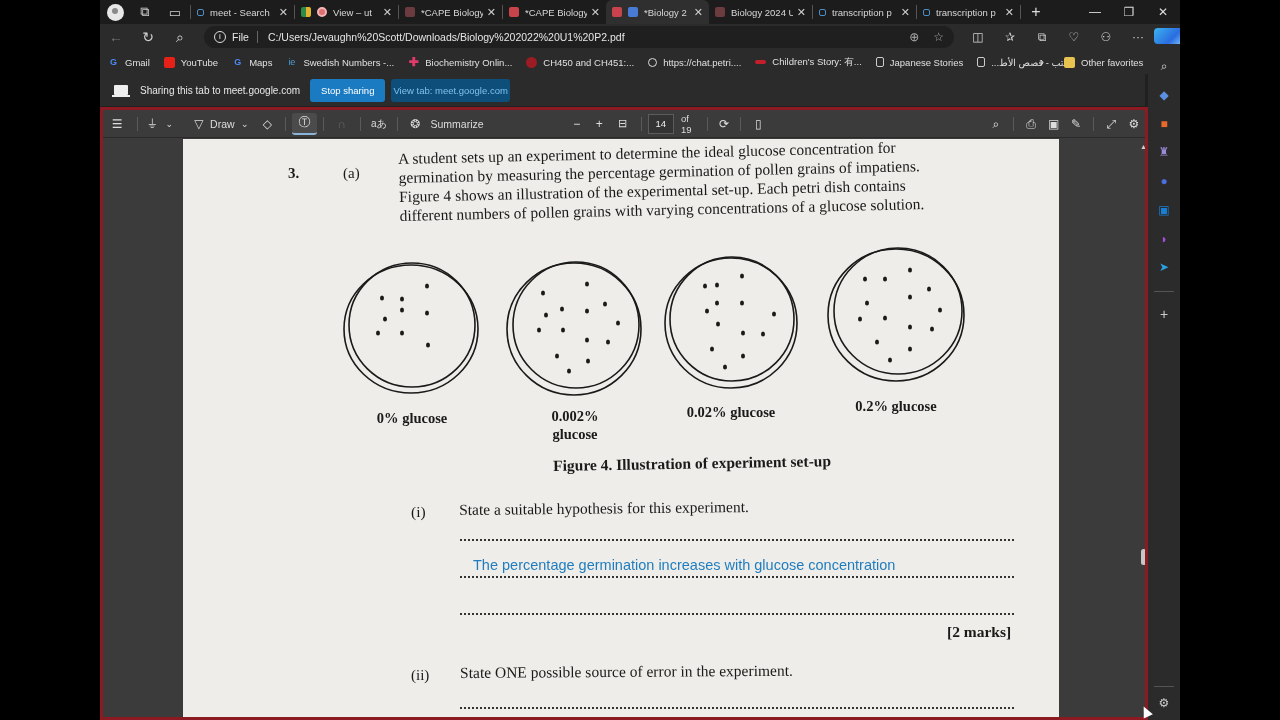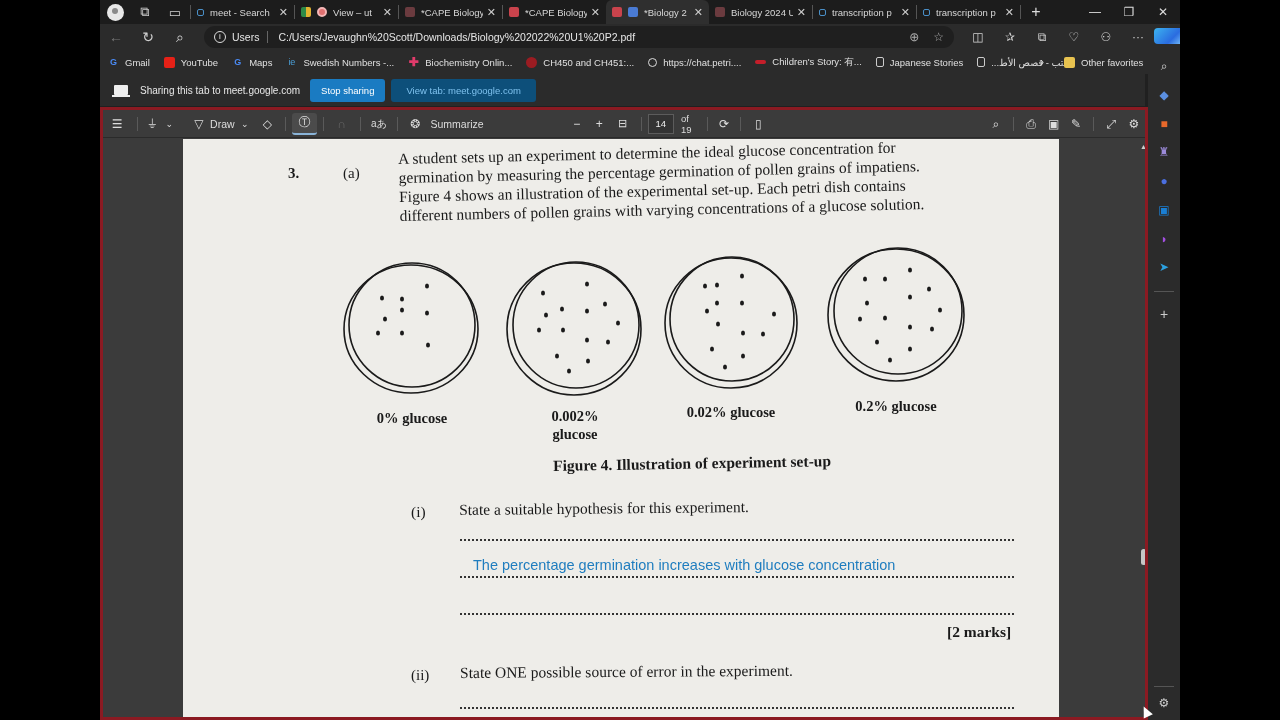--- a/index.html
+++ b/index.html
@@ -56,21 +56,21 @@
   .bi-doc { border: 1px solid #ccc; border-radius: 1px; width: 8px !important; height: 10px !important; }
   .bi-folder { background: #e8c350; }
   .bm-more { position: absolute; left: 940px; color: #ddd; font-size: 12px; }
   .bm-other { position: absolute; left: 964px; display: flex; align-items: center; }
 
   
   .sharebar { position: absolute; left: 0; top: 74px; width: 1045px; height: 32px; background: #2b2b2b; display: flex; align-items: center; padding-left: 14px; color: #e8e8e8; font-size: 10px; }
   .share-icon { width: 14px; height: 10px; background: #eee; border-radius: 1px; margin-right: 12px; position: relative; }
   .share-icon::after { content: ""; position: absolute; left: -2px; right: -2px; bottom: -2px; height: 2px; background: #eee; }
   .btn-stop { margin-left: 10px; background: #1a7bc2; color: #fff; font-size: 9.5px; padding: 6px 11px; border-radius: 3px; }
-  .btn-view { margin-left: 6px; background: #0d4f7a; color: #7ec1ee; font-size: 9.5px; padding: 6px 15px; border-radius: 3px; }
+  .btn-view { margin-left: 6px; background: #0d4f7a; color: #7ec1ee; font-size: 9.5px; padding: 6px 2px; border-radius: 3px; }
 
   
   .pdfframe { position: absolute; left: 0; top: 107px; width: 1048px; height: 613px; border: 3px solid #8b1a22; border-bottom-width: 3px; background: #3b3b3b; }
   .pdftoolbar { position: absolute; left: 0; top: 0; width: 1042px; height: 28px; background: #3b3b3b; border-bottom: 1px solid #2a2a2a; display: flex; align-items: center; color: #e2e2e2; font-size: 10.5px; }
   .pt { display: flex; align-items: center; justify-content: center; height: 28px; color: #ddd; font-size: 12px; }
   .pt-sep { width: 1px; height: 14px; background: #5a5a5a; margin: 0 6px; }
   .pt-active { background: #4b4b4b; border-radius: 3px; border-bottom: 2px solid #8ab4d8; height: 22px; }
   .pt-dim { color: #666; }
   .pagebox { width: 28px; height: 20px; border: 1px solid #5c5c5c; background: #333; text-align: center; line-height: 18px; font-size: 9.5px; color: #eee; }
   .pdfcontent { position: absolute; left: 0; top: 29px; width: 1042px; height: 578px; background: #3b3b3b; overflow: hidden; }
@@ -174,21 +174,21 @@
       <span>✕</span>
     </div>
   </div>
 
   <div class="addrbar">
     <span class="nav-btn disabled">←</span>
     <span class="nav-btn">↻</span>
     <span class="nav-btn">⌕</span>
     <div class="omnibox">
       <span class="info">i</span>
-      <span class="file">Users</span>
+      <span class="file">File</span>
       <span class="sep"></span>
       <span>C:/Users/Jevaughn%20Scott/Downloads/Biology%202022%20U1%20P2.pdf</span>
       <div class="omni-right">
         <span>⊕</span>
         <span>☆</span>
       </div>
     </div>
     <div class="tool-icons">
       <span>◫</span>
       <span>✰</span>

